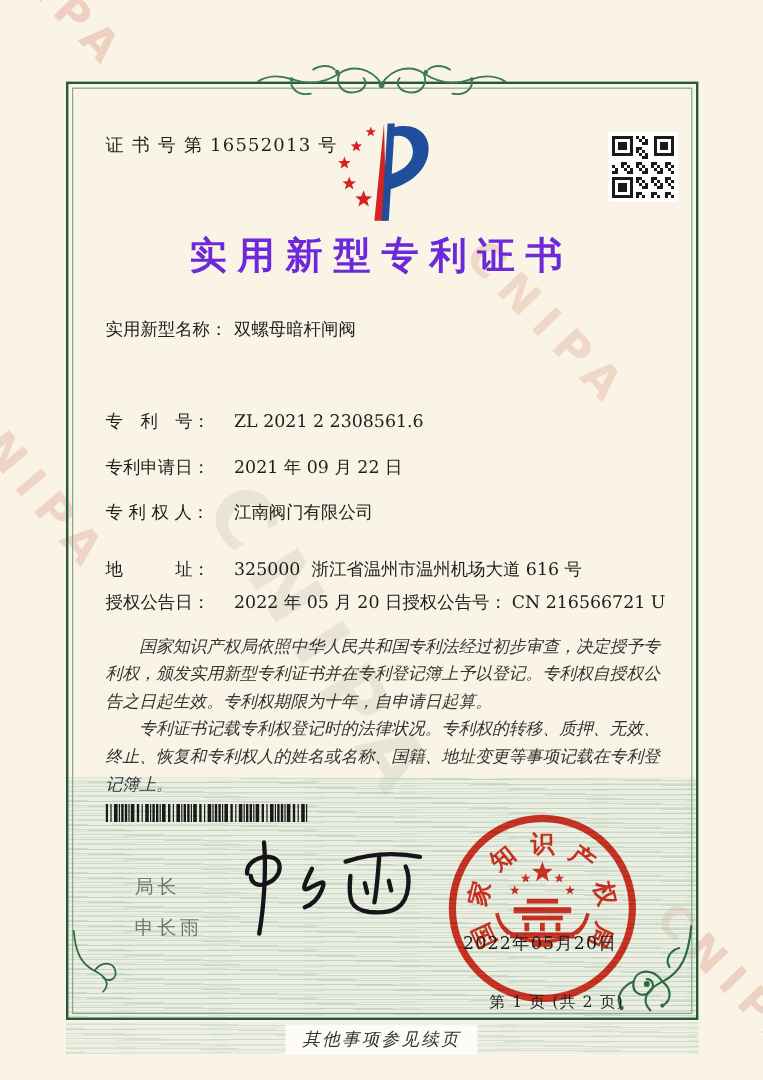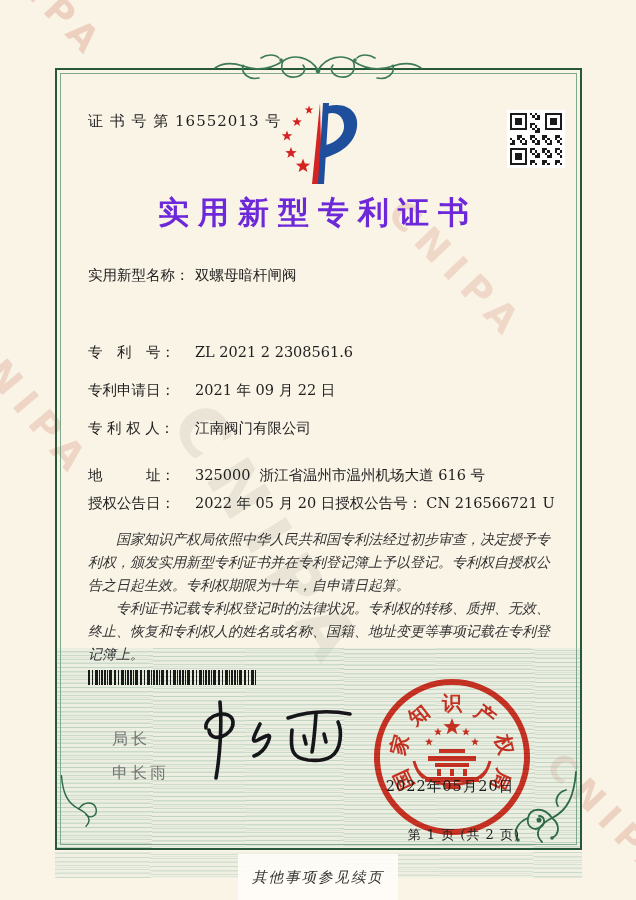--- a/index.html
+++ b/index.html
@@ -56,21 +56,21 @@
   .seal-ring{position:absolute;inset:0;border:6px solid #dd2b1c;border-radius:50%;}
   .seal-char{position:absolute;left:50%;top:50%;width:22px;height:22px;margin:-11px 0 0 -11px;
     text-align:center;font-size:20px;font-weight:700;color:#dd2b1c;
     font-family:"DejaVu Serif","Liberation Serif",serif;}
   .seal-emblem{position:absolute;left:50%;top:50%;transform:translate(-50%,-50%);}
   .seal-date{position:absolute;left:370px;top:777px;width:160px;text-align:center;
     font-size:14.5px;letter-spacing:1px;color:#1b1b1b;font-weight:500;z-index:6;}
   .page-num{position:absolute;left:0;top:826px;width:520px;text-align:right;
     font-size:13px;color:#222;letter-spacing:1px;}
   .cont-note{position:absolute;left:0;top:854px;width:636px;text-align:center;z-index:3;}
-  .cont-note span{display:inline-block;background:rgba(255,253,248,.9);padding:14px 14px;
+  .cont-note span{display:inline-block;background:rgba(255,253,248,.9);padding:3px 14px;
     font-style:italic;font-size:14.5px;letter-spacing:2px;color:#333;}
   .ornament{position:absolute;pointer-events:none;}
   .orn-top{left:213px;top:46px;}
   .orn-bl{left:60px;top:772px;transform:scaleX(-1);}
   .orn-br{left:506px;top:768px;}
 </style>
 </head>
 <body>
 
 <div class="page">

